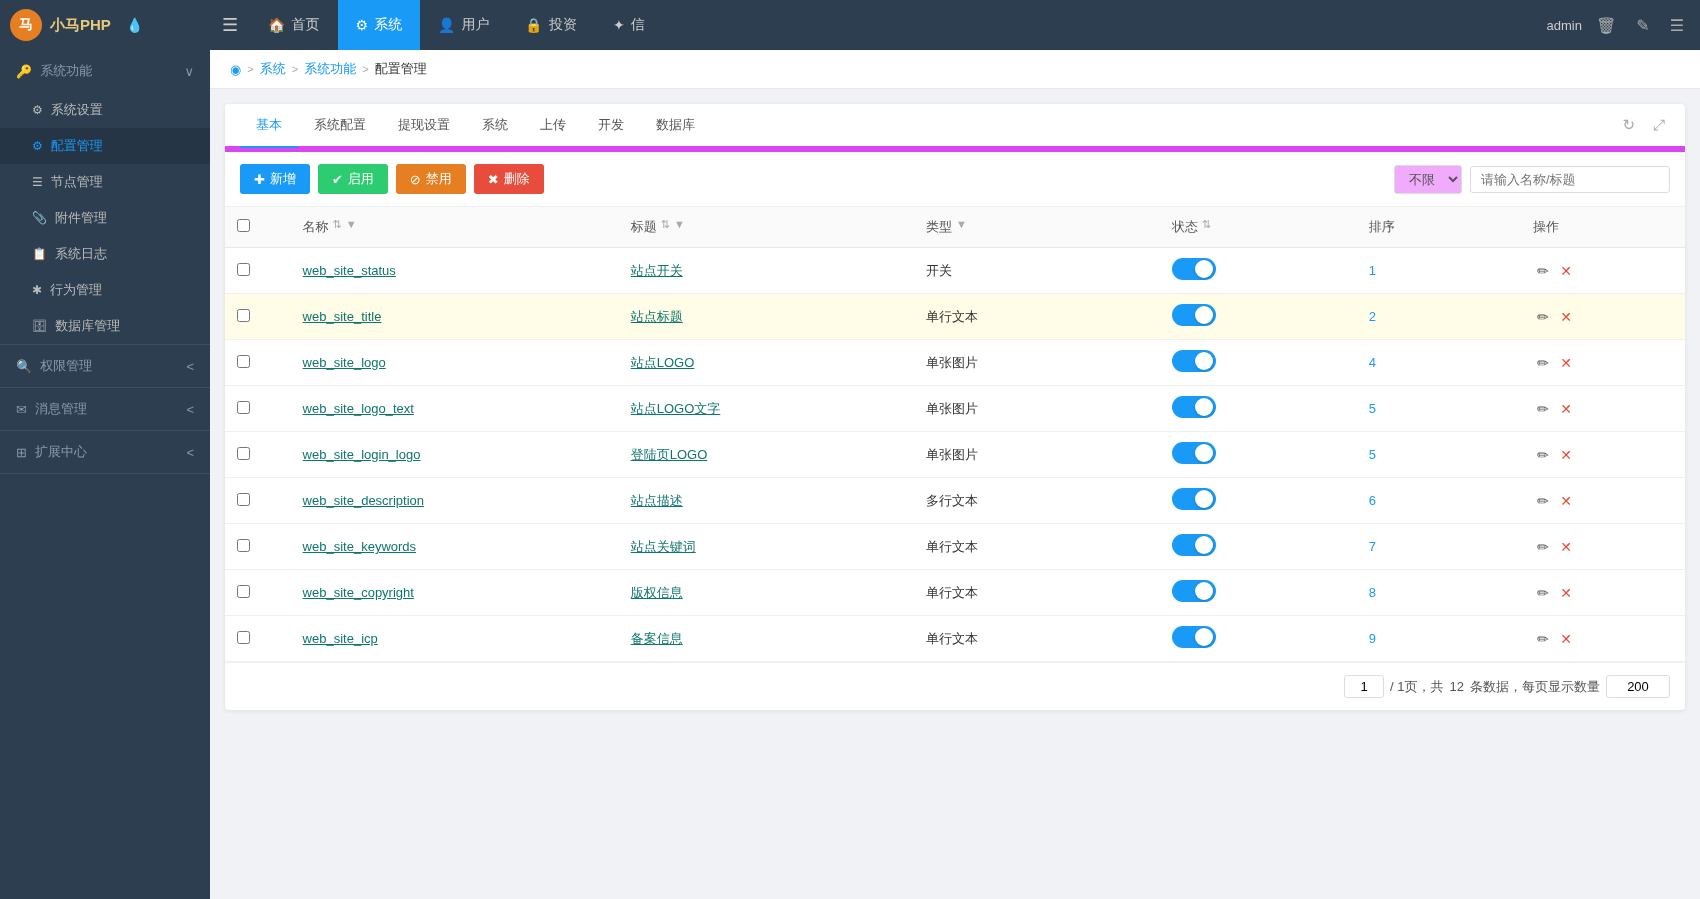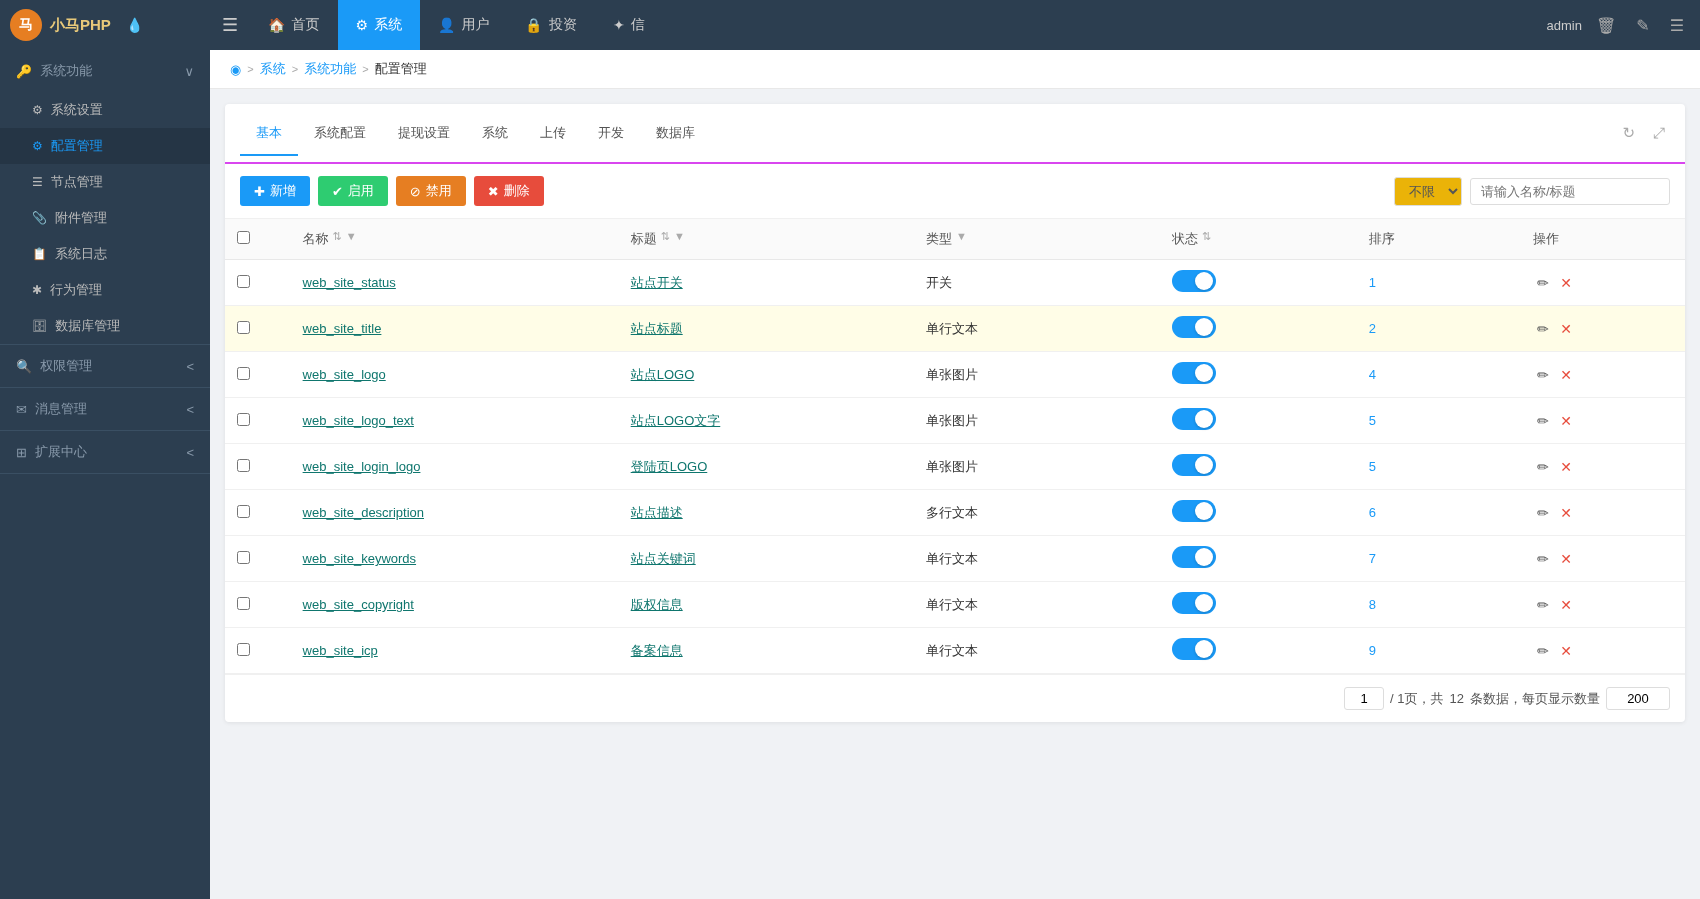--- a/index.html
+++ b/index.html
@@ -39,35 +39,35 @@
     .breadcrumb { background: #fff; padding: 10px 20px; display: flex; align-items: center; gap: 6px; font-size: 13px; color: #666; border-bottom: 1px solid #e8e8e8; }
     .breadcrumb .crumb { color: #1a9af7; cursor: pointer; }
     .breadcrumb .sep { color: #aaa; font-size: 11px; }
     .breadcrumb .current { color: #333; }
     .breadcrumb .home-icon { color: #1a9af7; }
 
     
     .content-panel { margin: 15px; background: #fff; border-radius: 4px; box-shadow: 0 1px 4px rgba(0,0,0,0.08); }
 
     
-    .tabs { display: flex; border-bottom: 2px solid #d946ef; padding: 8px 15px; position: relative; }
+    .tabs { display: flex; border-bottom: 6px solid #d946ef; padding: 0 15px; position: relative; }
     .tab { padding: 12px 16px; cursor: pointer; font-size: 13px; color: #555; border-bottom: 2px solid transparent; margin-bottom: -2px; }
     .tab.active { color: #1a9af7; border-bottom: 2px solid #1a9af7; font-weight: 500; }
     .tab-actions { margin-left: auto; display: flex; align-items: center; gap: 8px; padding: 8px 0; }
     .tab-icon-btn { color: #aaa; cursor: pointer; font-size: 15px; padding: 3px 5px; }
 
     
     .toolbar { display: flex; align-items: center; padding: 12px 15px; gap: 8px; border-bottom: 1px solid #f0f0f0; }
     .btn { padding: 6px 14px; border: none; border-radius: 3px; cursor: pointer; font-size: 13px; display: flex; align-items: center; gap: 5px; }
     .btn-primary { background: #1a9af7; color: #fff; }
     .btn-success { background: #2ecc71; color: #fff; }
     .btn-warning { background: #e67e22; color: #fff; }
     .btn-danger { background: #e74c3c; color: #fff; }
     .toolbar-right { margin-left: auto; display: flex; align-items: center; gap: 8px; }
-    .select-filter { padding: 5px 10px; border: 1px solid #ddd; border-radius: 3px; font-size: 13px; color: #555; background: #eab308; cursor: pointer; min-width: 60px; }
+    .select-filter { padding: 5px 10px; border: 1px solid #ddd; border-radius: 3px; font-size: 13px; color: #555; background: #f0abfc; cursor: pointer; min-width: 60px; }
     .search-input { padding: 5px 10px; border: 1px solid #ddd; border-radius: 3px; font-size: 13px; width: 200px; outline: none; }
 
     
     .table-wrap { overflow-x: auto; }
     table { width: 100%; border-collapse: collapse; font-size: 13px; }
     thead th { background: #fafafa; border-bottom: 1px solid #e8e8e8; padding: 11px 12px; text-align: left; color: #555; font-weight: 500; white-space: nowrap; }
     thead th .th-inner { display: flex; align-items: flex-start; gap: 4px; }
     tbody tr { border-bottom: 1px solid #f0f0f0; }
     tbody tr.highlighted { background: #fffde7; }
     tbody td { padding: 10px 12px; color: #333; vertical-align: middle; }

